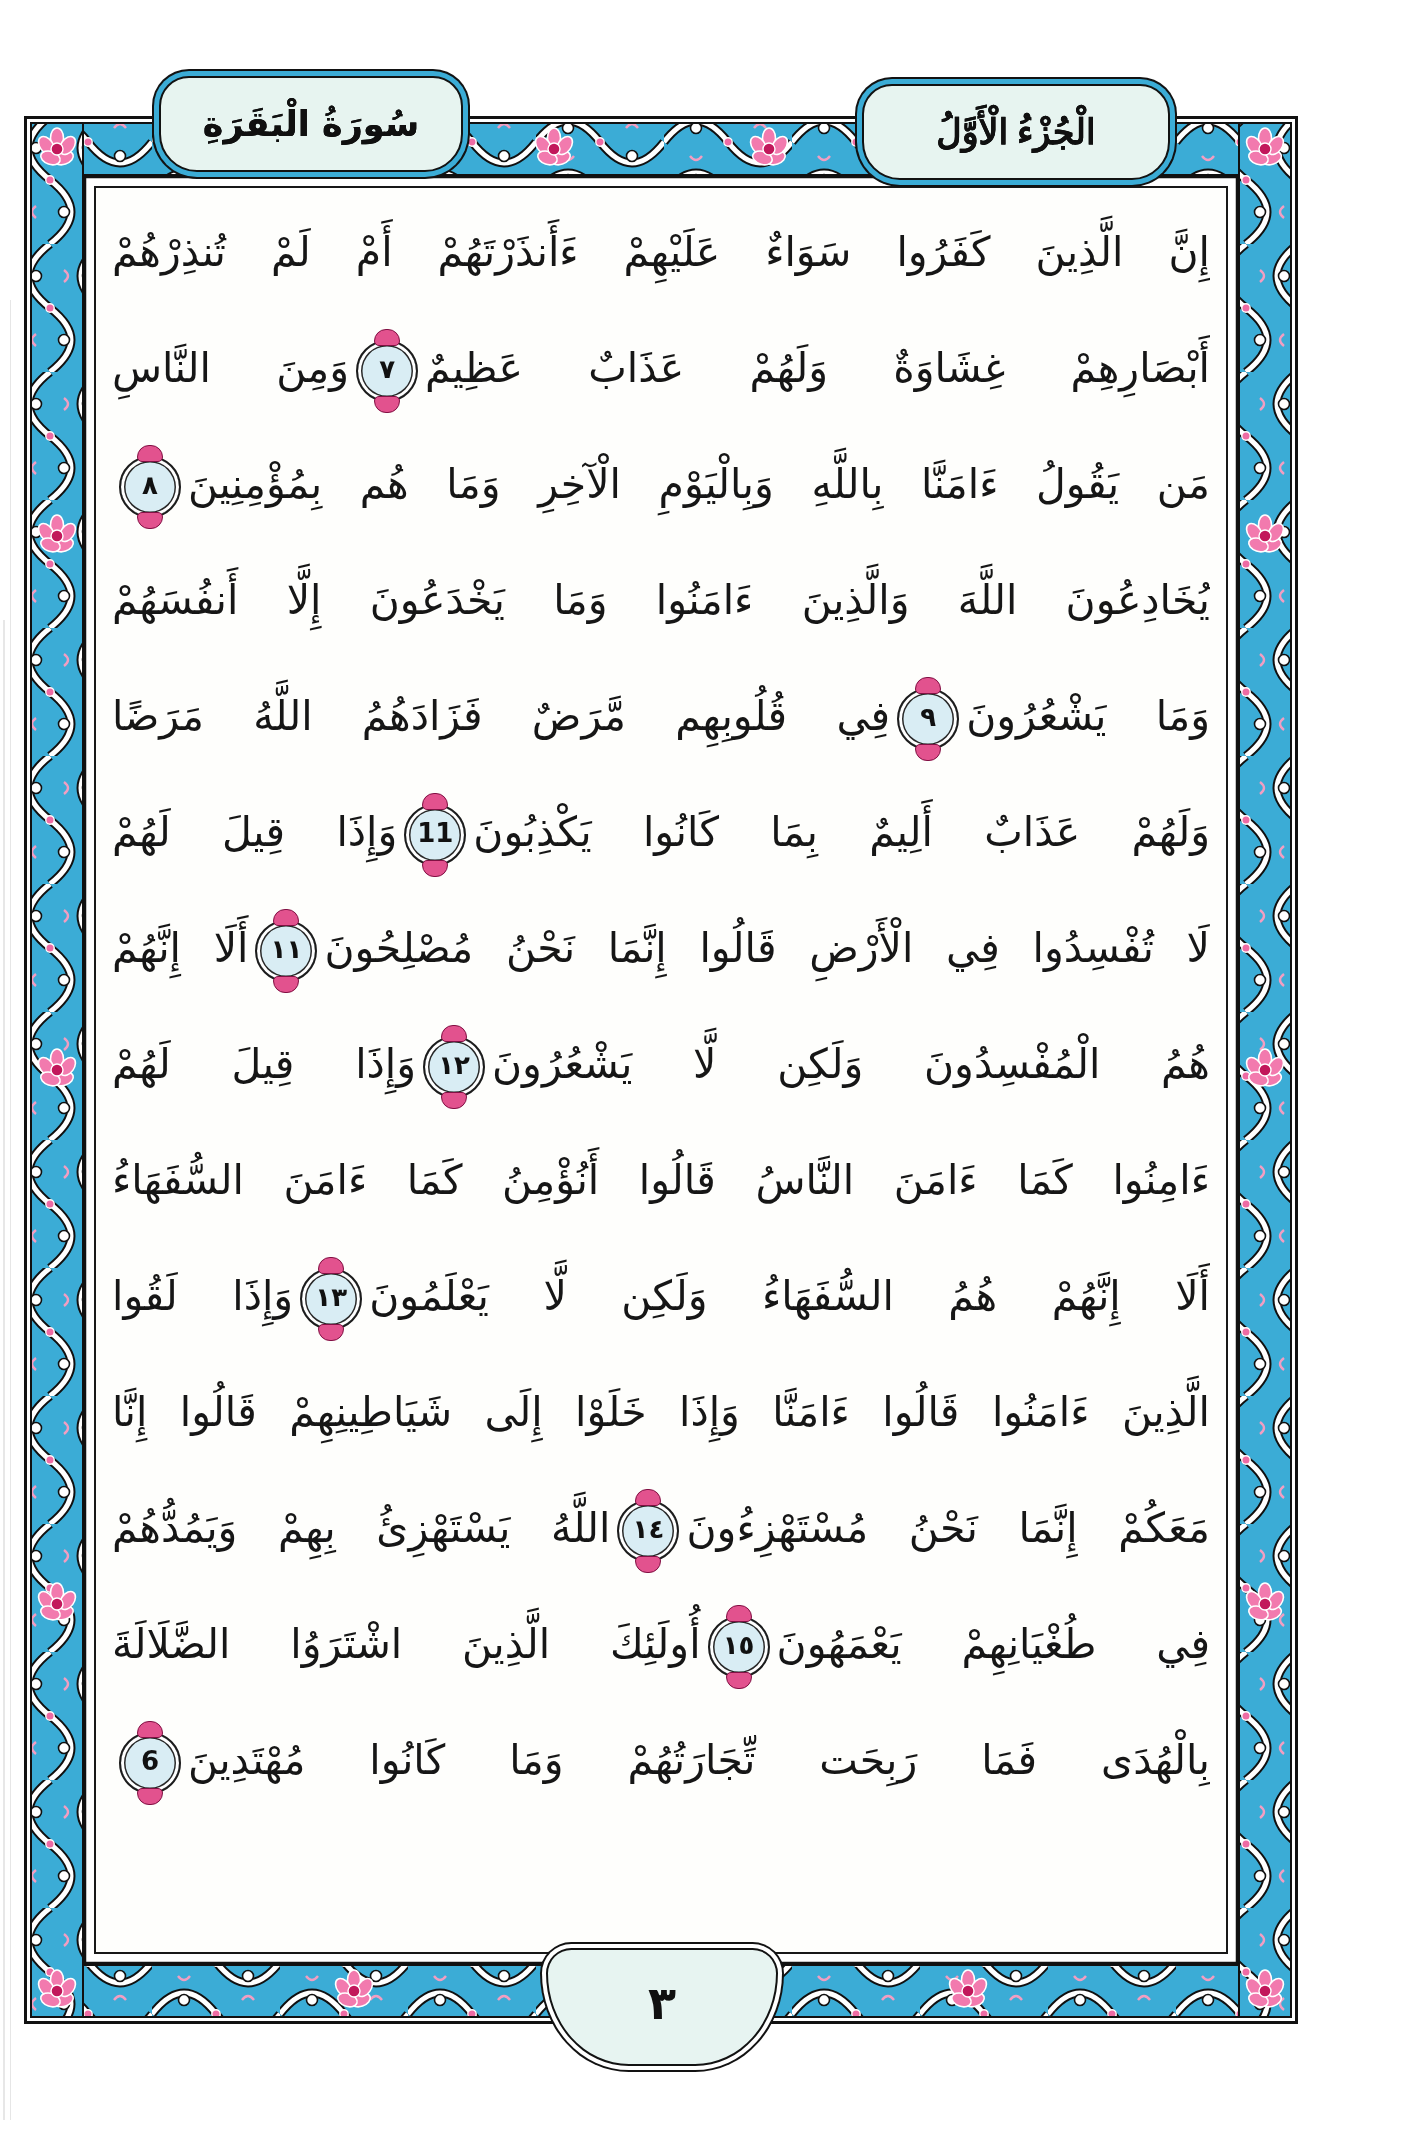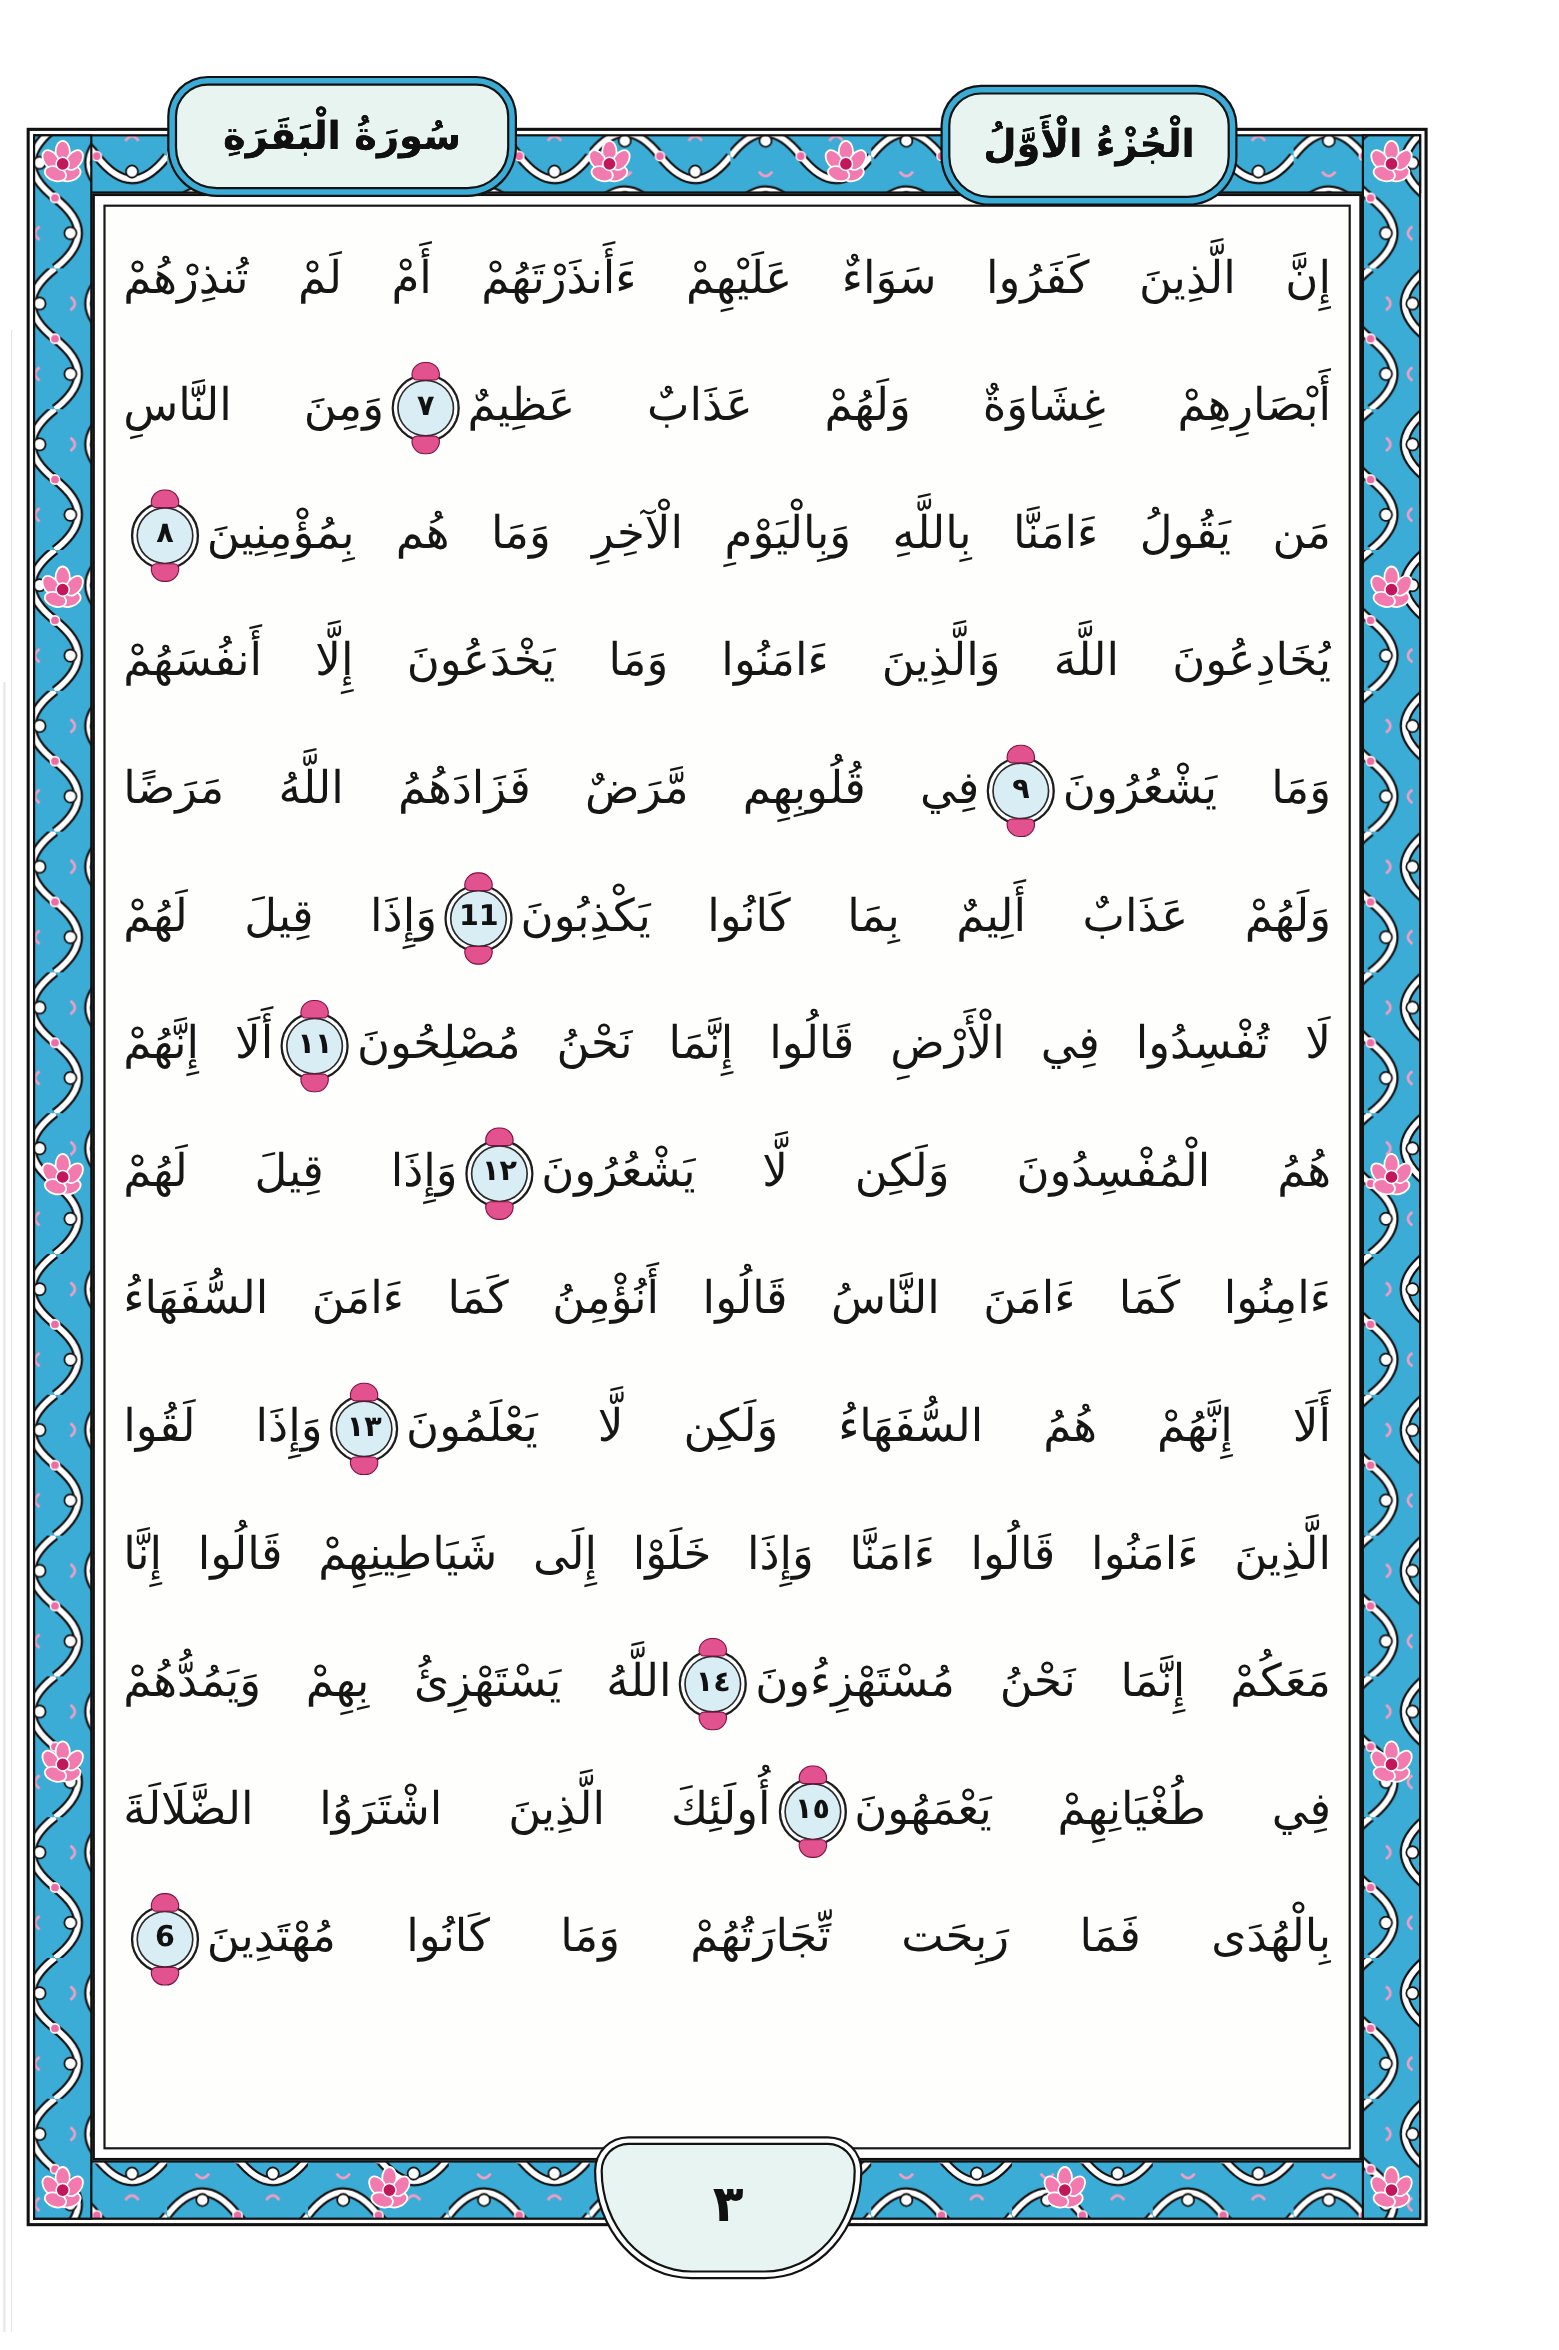--- a/index.html
+++ b/index.html
@@ -24,21 +24,21 @@
 
   
   .tab{
     position:absolute;height:96px;background:#e7f4f0;
     border:2.5px solid #121212;border-radius:30px 30px 38px 38px;
     box-shadow:0 0 0 5px #3bacd6,0 0 0 7px #121212;
     display:flex;align-items:center;justify-content:center;
     z-index:5;box-sizing:border-box;
   }
   .tab-left{left:138px;top:76px;width:304px;margin-left:21px;}
-  .tab-right{left:862px;top:84px;width:256px;}
+  .tab-right{left:862px;top:84px;width:308px;font-family:Liberation Serif, serif;}
   .tab .tab-label{
     font-size:35px;font-weight:bold;color:#101010;direction:rtl;
     text-shadow:0 0 .4px #000;
   }
 
   
   .qline{
     height:116px;line-height:116px;direction:rtl;
     text-align:justify;text-align-last:justify;text-justify:inter-word;
     white-space:normal;overflow:hidden;color:#161616;

